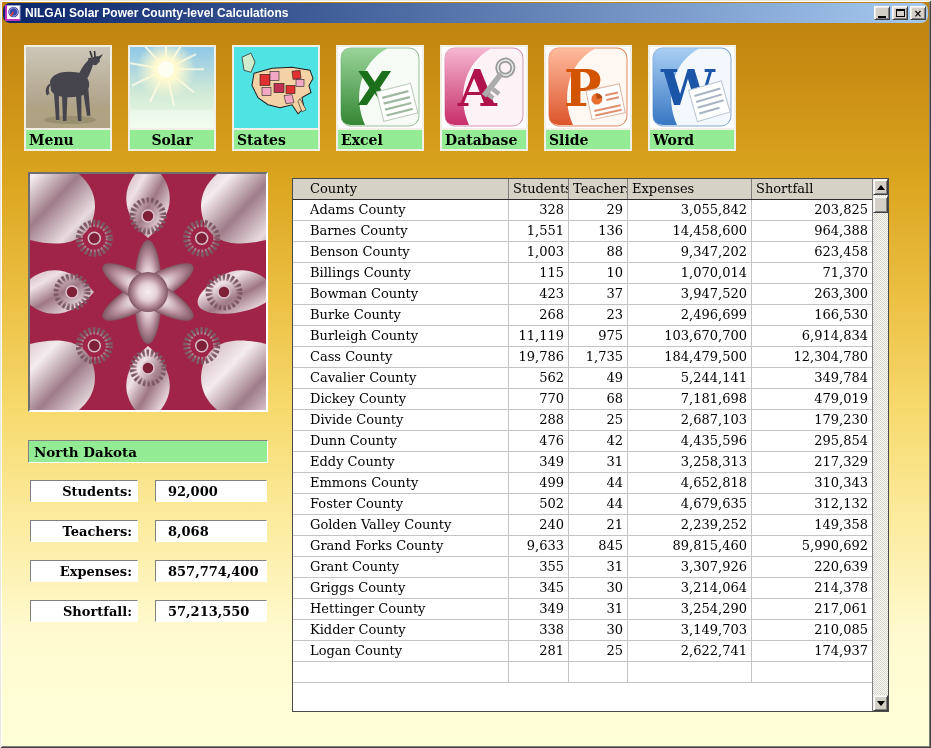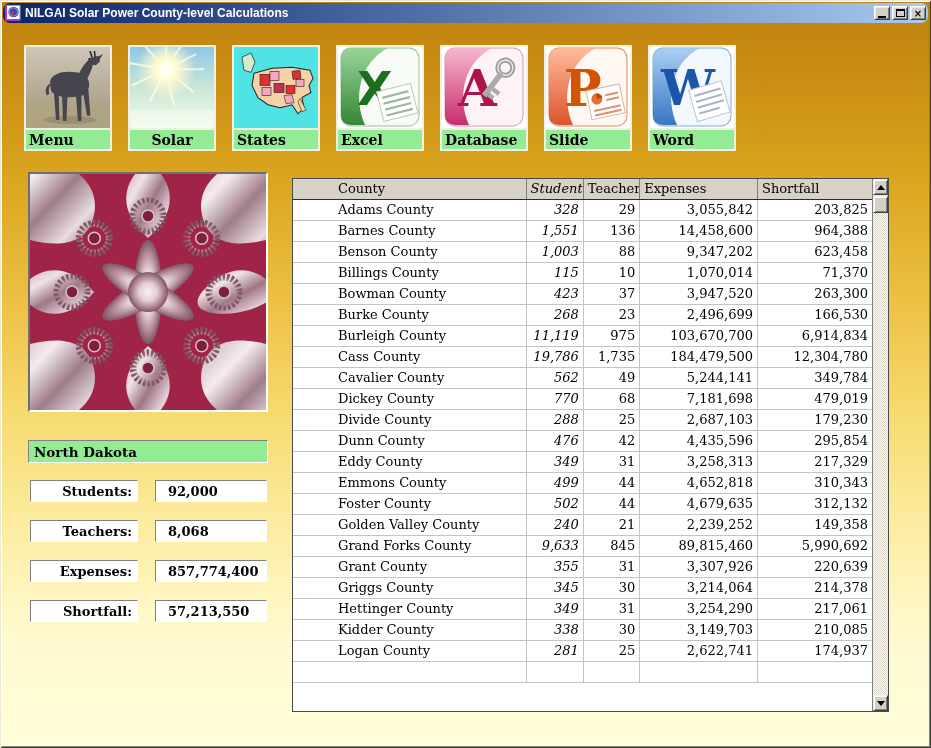--- a/index.html
+++ b/index.html
@@ -84,22 +84,22 @@
   .grid-header { display:flex; height:21px; background:var(--table-header-bg,#d6d2c6); border-bottom:1px solid #2c2c2c; }
   .hc {
     font:13px "DejaVu Serif", serif; color:#000; padding:2px 4px;
     border-right:1px solid #7e7e7e; white-space:nowrap; overflow:hidden;
   }
   .grid-row { display:flex; height:21px; border-bottom:1px solid #c4c4c4; background:#fff; }
   .c {
     font:13px "DejaVu Serif", serif; color:#000; padding:2px 4px;
     border-right:1px solid #c4c4c4; white-space:nowrap; overflow:hidden;
   }
-  .col-county   { width:216px; padding-left:17px;margin-left:28px; }
-  .col-students { width:60px;font-style:italic; }
+  .col-county   { width:216px; padding-left:17px; }
+  .col-students { width:60px; }
   .col-teachers { width:59px; }
   .col-expenses { width:124px; }
   .col-shortfall{ width:120px; border-right:none; }
   .num { text-align:right; }
 
   
   .vscroll {
     width:16px; flex:none; position:relative; border-left:1px solid #808080;
     background: repeating-conic-gradient(#ffffff 0% 25%, #d6d2c6 25% 50%) 0 0 / 2px 2px;
   }

